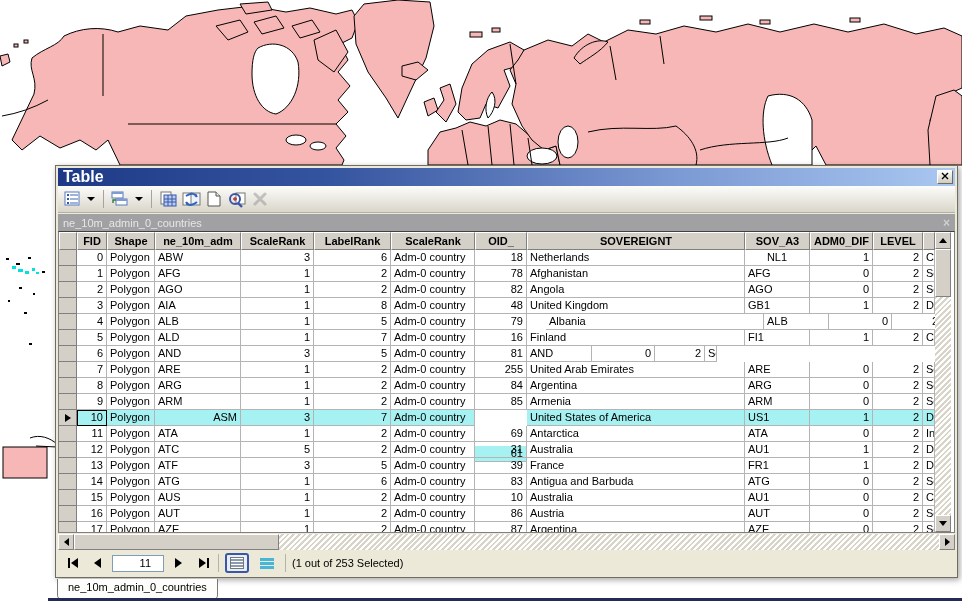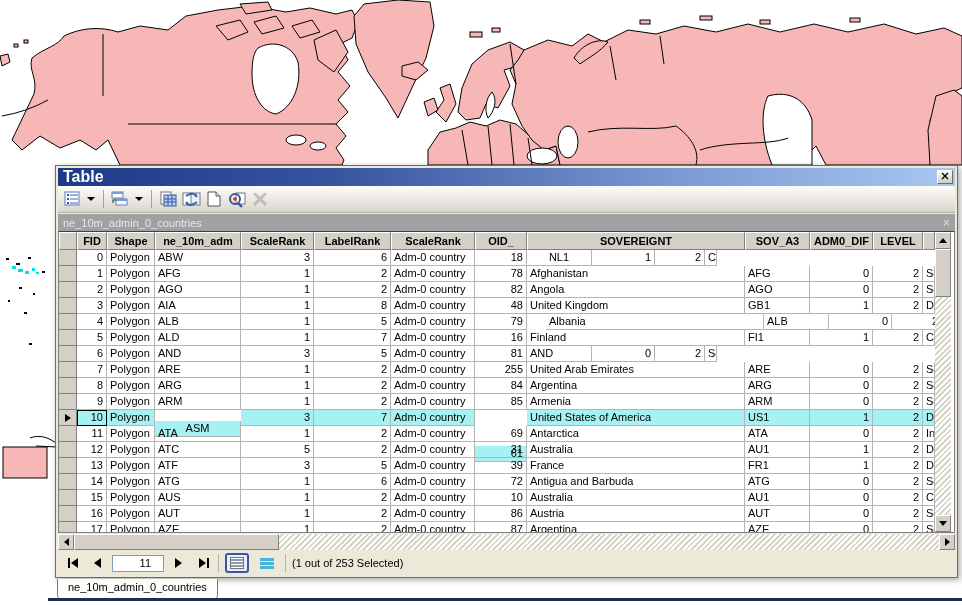--- a/index.html
+++ b/index.html
@@ -286,20 +286,21 @@
           </div>
           <div class="grow">
             <div class="selcol" style="width: 18px;"></div>
             <div class="cell" style="width: 30px; text-align: right;">0</div>
             <div class="cell" style="width: 48px; text-align: left;">Polygon</div>
             <div class="cell" style="width: 86px; text-align: left;">ABW</div>
             <div class="cell" style="width: 73px; text-align: right;">3</div>
             <div class="cell" style="width: 77px; text-align: right;">6</div>
             <div class="cell" style="width: 84px; text-align: left;">Adm-0 country</div>
             <div class="cell" style="width: 52px; text-align: right;">18</div>
+            <div class="cell" style="width: 218px; text-align: left;">Netherlands</div>
             <div class="cell" style="width: 65px; text-align: center;">NL1</div>
             <div class="cell" style="width: 63px; text-align: right;">1</div>
             <div class="cell" style="width: 50px; text-align: right;">2</div>
             <div class="cell" style="width: 12px; text-align: left;">Co</div>
           </div>
           <div class="grow">
             <div class="selcol" style="width: 18px;"></div>
             <div class="cell" style="width: 30px; text-align: right;">1</div>
             <div class="cell" style="width: 48px; text-align: left;">Polygon</div>
             <div class="cell" style="width: 86px; text-align: left;">AFG</div>
@@ -431,21 +432,21 @@
             <div class="cell" style="width: 63px; text-align: right;">0</div>
             <div class="cell" style="width: 50px; text-align: right;">2</div>
             <div class="cell" style="width: 12px; text-align: left;">So</div>
           </div>
           <div class="grow">
             <div class="selcol" style="width: 18px;">
               <div class="row-arrow"></div>
             </div>
             <div class="cell sel-cell cur-cell" style="width: 30px; text-align: right;">10</div>
             <div class="cell sel-cell" style="width: 48px; text-align: left;">Polygon</div>
-            <div class="cell sel-cell" style="width: 86px; text-align: center; margin-top: 11px;">ASM</div>
+            <div class="cell sel-cell" style="width: 86px; text-align: right;">ASM</div>
             <div class="cell sel-cell" style="width: 73px; text-align: right;">3</div>
             <div class="cell sel-cell" style="width: 77px; text-align: right;">7</div>
             <div class="cell sel-cell" style="width: 84px; text-align: left;">Adm-0 country</div>
             <div class="cell sel-cell" style="width: 52px; text-align: right; margin-top: 36px;">61</div>
             <div class="cell sel-cell" style="width: 218px; text-align: left;">United States of America</div>
             <div class="cell sel-cell" style="width: 65px; text-align: left;">US1</div>
             <div class="cell sel-cell" style="width: 63px; text-align: right;">1</div>
             <div class="cell sel-cell" style="width: 50px; text-align: right;">2</div>
             <div class="cell sel-cell" style="width: 12px; text-align: left;">De</div>
           </div>
@@ -495,21 +496,21 @@
             <div class="cell" style="width: 12px; text-align: left;">De</div>
           </div>
           <div class="grow">
             <div class="selcol" style="width: 18px;"></div>
             <div class="cell" style="width: 30px; text-align: right;">14</div>
             <div class="cell" style="width: 48px; text-align: left;">Polygon</div>
             <div class="cell" style="width: 86px; text-align: left;">ATG</div>
             <div class="cell" style="width: 73px; text-align: right;">1</div>
             <div class="cell" style="width: 77px; text-align: right;">6</div>
             <div class="cell" style="width: 84px; text-align: left;">Adm-0 country</div>
-            <div class="cell" style="width: 52px; text-align: right;">72</div>
+            <div class="cell" style="width: 52px; text-align: right;">83</div>
             <div class="cell" style="width: 218px; text-align: left;">Antigua and Barbuda</div>
             <div class="cell" style="width: 65px; text-align: left;">ATG</div>
             <div class="cell" style="width: 63px; text-align: right;">0</div>
             <div class="cell" style="width: 50px; text-align: right;">2</div>
             <div class="cell" style="width: 12px; text-align: left;">So</div>
           </div>
           <div class="grow">
             <div class="selcol" style="width: 18px;"></div>
             <div class="cell" style="width: 30px; text-align: right;">15</div>
             <div class="cell" style="width: 48px; text-align: left;">Polygon</div>

